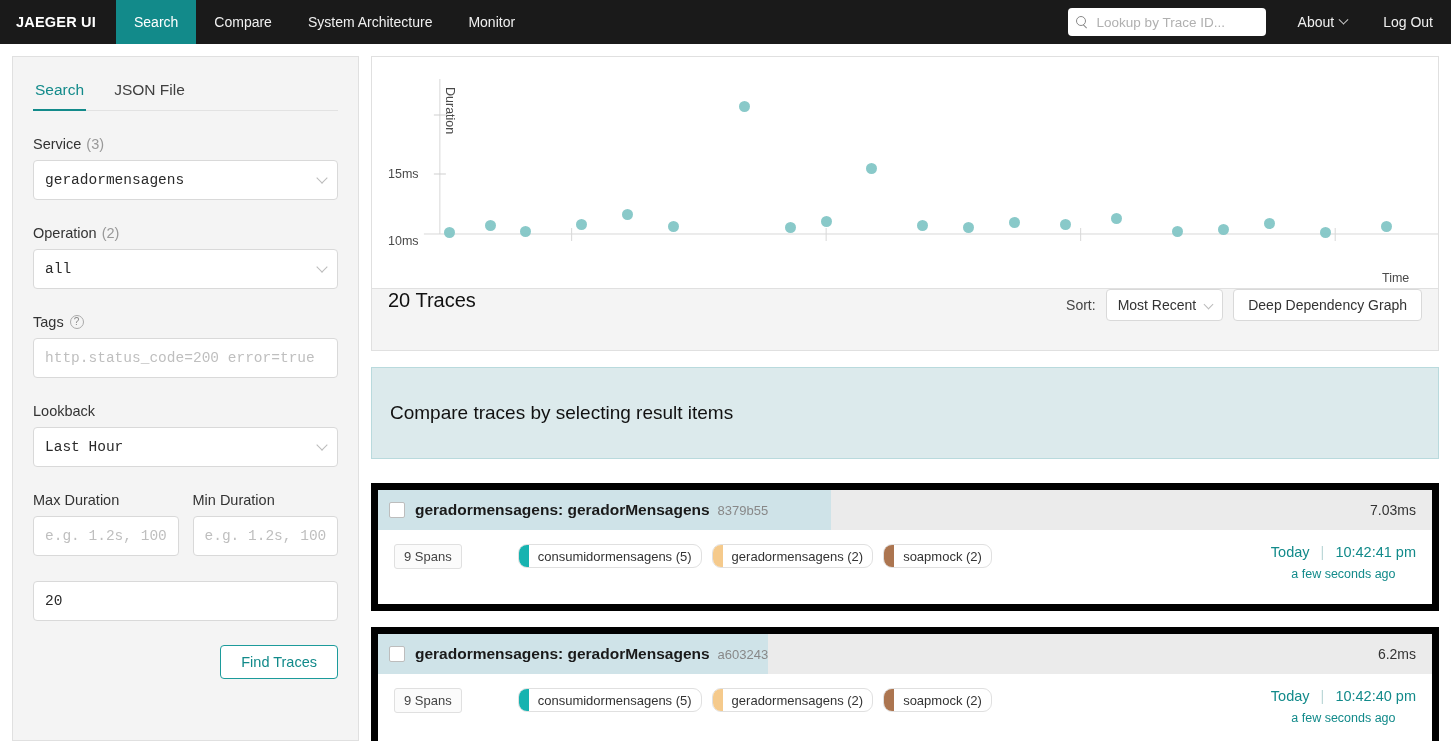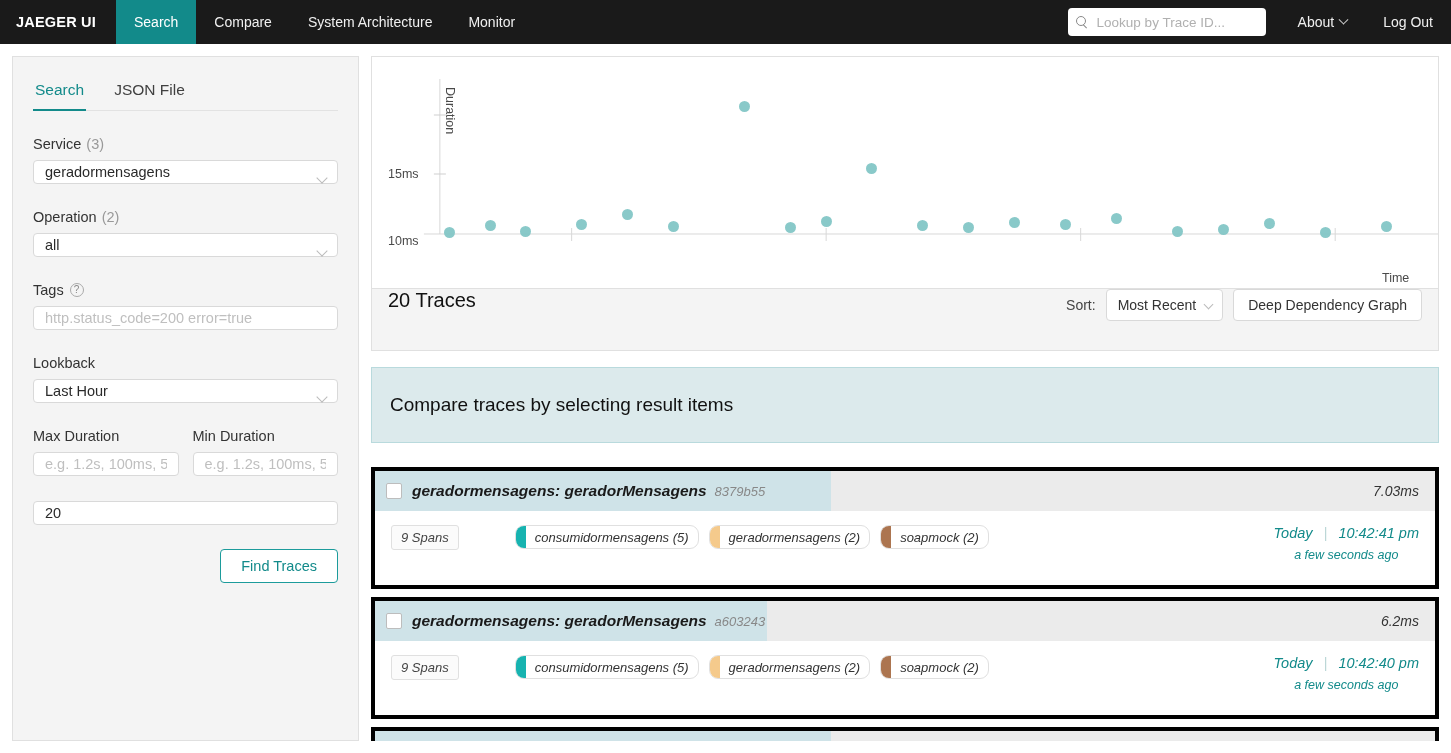--- a/index.html
+++ b/index.html
@@ -146,28 +146,28 @@
     width: 14px; height: 14px;
     border: 1px solid #aaa;
     border-radius: 50%;
     font-size: 10px;
     color: #888;
     margin-left: 6px;
     line-height: 1;
   }
   .select, .textin {
     width: 100%;
-    height: 24px;
+    height: 40px;
     background: #fff;
     border: 1px solid #d9d9d9;
     border-radius: 4px;
     padding: 0 11px;
     font-size: 14.5px;
     color: #2a2a2a;
-    font-family: Liberation Sans, sans-serif;
+    font-family: Liberation Mono, monospace;
     display: flex;
     align-items: center;
     position: relative;
     outline: none;
   }
   .textin::placeholder { color: #bfbfbf; }
   .select .sel-caret {
     position: absolute;
     right: 11px; top: 13px;
     width: 8px; height: 8px;
@@ -270,37 +270,36 @@
 
   
   .results {
     flex: 1;
     overflow: hidden;
     padding-top: 16px;
   }
   .compare-banner {
     border: 1px solid #b9dadd;
     background: #dceaec;
-    height: 76px;
+    height: 92px;
     display: flex;
     align-items: center;
     padding: 0 18px;
     margin-bottom: 24px;
   }
   .compare-banner-text {
     font-size: 19px;
     color: #111;
   }
 
   .trace-card {
-    border: 4px solid #000000;
-    background: #fff;
-    margin-bottom: 8px;
+    border: 7px solid #000000;
+    background: #fff;
+    margin-bottom: 16px;
     overflow: hidden;
-    font-style: italic;
   }
   .trace-head {
     height: 40px;
     background: #ebebeb;
     display: flex;
     align-items: center;
     position: relative;
   }
   .trace-bar {
     position: absolute;

